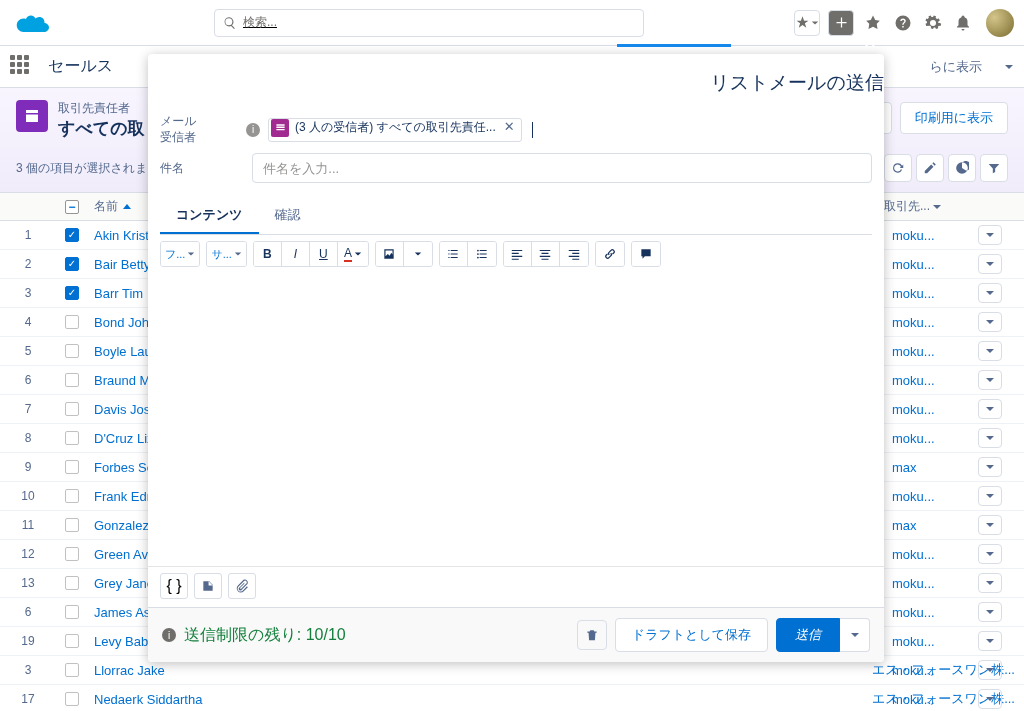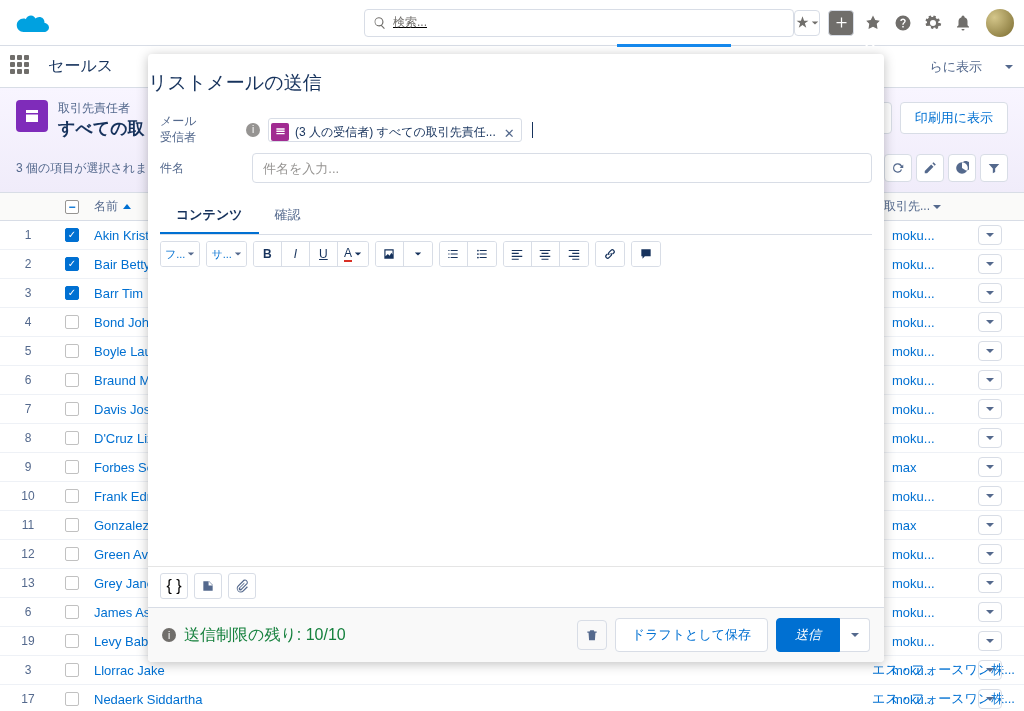--- a/index.html
+++ b/index.html
@@ -2,21 +2,21 @@
 <html><head>
 <meta charset="utf-8">
 <style>
 * { margin: 0; padding: 0; box-sizing: border-box; font-family: Arial, "Hiragino Sans", sans-serif; }
 body { background: #f9f9f9; overflow: hidden; width: 1024px; height: 711px; position: relative; }
 
 
 .header { height: 46px; background: #fff; border-bottom: 1px solid #d8dde6; display: flex; align-items: center; padding: 0 10px; }
 .cloud-logo { width: 36px; height: 26px; margin: 0 12px 0 6px; }
 .cloud-logo svg { width: 100%; height: 100%; }
-.search-wrap { flex: 1; display: flex; justify-content: flex-end; text-decoration: underline; }
+.search-wrap { flex: 1; display: flex; justify-content: center; text-decoration: underline; }
 .search-box { width: 430px; height: 28px; border: 1px solid #d8dde6; border-radius: 4px; display: flex; align-items: center; padding: 0 8px; color: #706e6b; font-size: 12px; background: #fff; }
 .search-box svg { width: 14px; height: 14px; margin-right: 6px; fill: #706e6b; }
 .header-icons { display: flex; align-items: center; gap: 8px; }
 .hicon { width: 26px; height: 26px; border: 1px solid #d8dde6; border-radius: 4px; display: flex; align-items: center; justify-content: center; color: #706e6b; font-size: 14px; cursor: pointer; }
 .hicon svg { width: 15px; height: 15px; fill: #706e6b; }
 .hplain { width: 22px; height: 22px; display: flex; align-items: center; justify-content: center; cursor: pointer; }
 .hplain svg { width: 18px; height: 18px; fill: #706e6b; }
 .avatar { width: 28px; height: 28px; border-radius: 50%; background: radial-gradient(circle at 30% 30%, #d4c68a, #7a6b2f); margin-left: 4px; }
 .blue-underline { position: absolute; left: 617px; top: 44px; width: 114px; height: 3px; background: #1589ee; }
 
@@ -64,27 +64,27 @@
 .td-name { flex: 1; padding-left: 6px; color: #0070d2; white-space: nowrap; overflow: hidden; }
 .td-comp { color: #0070d2; white-space: nowrap; overflow: hidden; width: 160px; font-size: 13px; padding-left: 8px; }
 .td-acct { position: absolute; right: 62px; width: 70px; color: #0070d2; font-size: 13px; }
 .td-menu { position: absolute; right: 22px; width: 24px; height: 20px; border: 1px solid #d8dde6; border-radius: 4px; display: flex; align-items: center; justify-content: center; cursor: pointer; }
 .td-menu svg { width: 10px; height: 10px; fill: #54698d; }
 
 
 .overlay { position: absolute; inset: 0; background: transparent; }
 .modal { position: absolute; left: 148px; top: 54px; width: 736px; height: 608px; background: #fff; border-radius: 4px; box-shadow: 0 2px 12px rgba(0,0,0,0.25); display: flex; flex-direction: column; }
 .modal-close { position: absolute; right: 4px; top: -22px; width: 20px; height: 20px; color: #fff; font-size: 16px; cursor: pointer; display: flex; align-items: center; justify-content: center; }
-.modal-title { text-align: left; font-size: 19px; color: #16325c; padding: 16px 0 18px; }
+.modal-title { text-align: right; font-size: 19px; color: #16325c; padding: 16px 0 18px; }
 .m-row { display: flex; align-items: center; padding: 0 12px; margin-bottom: 8px; }
 .m-label { width: 92px; font-size: 12px; color: #54698d; line-height: 1.3; }
 .m-label-sm { width: 92px; font-size: 12px; color: #54698d; }
 .m-info { width: 14px; height: 14px; border-radius: 50%; background: #969492; color: #fff; font-size: 10px; display: flex; align-items: center; justify-content: center; margin-left: -6px; margin-right: 8px; }
 
-.pill { display: inline-flex; align-items: flex-end; border: 1px solid #d8dde6; border-radius: 3px; height: 24px; padding: 0 6px 0 0; font-size: 12px; color: #16325c; gap: 6px; }
+.pill { display: inline-flex; align-items: flex-start; border: 1px solid #d8dde6; border-radius: 3px; height: 24px; padding: 0 6px 0 0; font-size: 12px; color: #16325c; gap: 6px; }
 .pill-icon { width: 18px; height: 18px; background: #a12b91; border-radius: 2px; display: flex; align-items: center; justify-content: center; margin-left: 2px; }
 .pill-icon svg { width: 11px; height: 11px; fill: #fff; }
 .pill-x { color: #54698d; cursor: pointer; font-size: 13px; margin-left: 2px; }
 
 .m-input { flex: 1; height: 30px; border: 1px solid #d8dde6; border-radius: 4px; padding: 0 10px; font-size: 13px; }
 .m-input::placeholder { color: #969492; }
 
 .m-tabs { display: flex; height: 38px; border-bottom: 1px solid #d8dde6; margin: 6px 12px 0; }
 .m-tab { padding: 0 16px; display: flex; align-items: center; font-size: 13px; color: #54698d; cursor: pointer; border-bottom: 2px solid transparent; }
 .m-tab.active { color: #16325c; border-bottom-color: #0070d2; font-weight: bold; }

